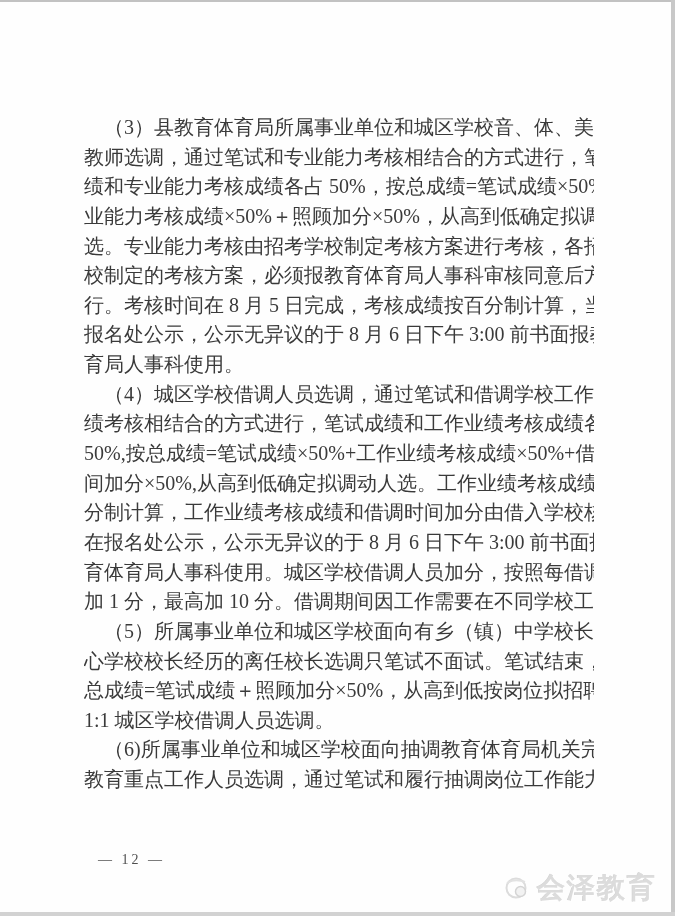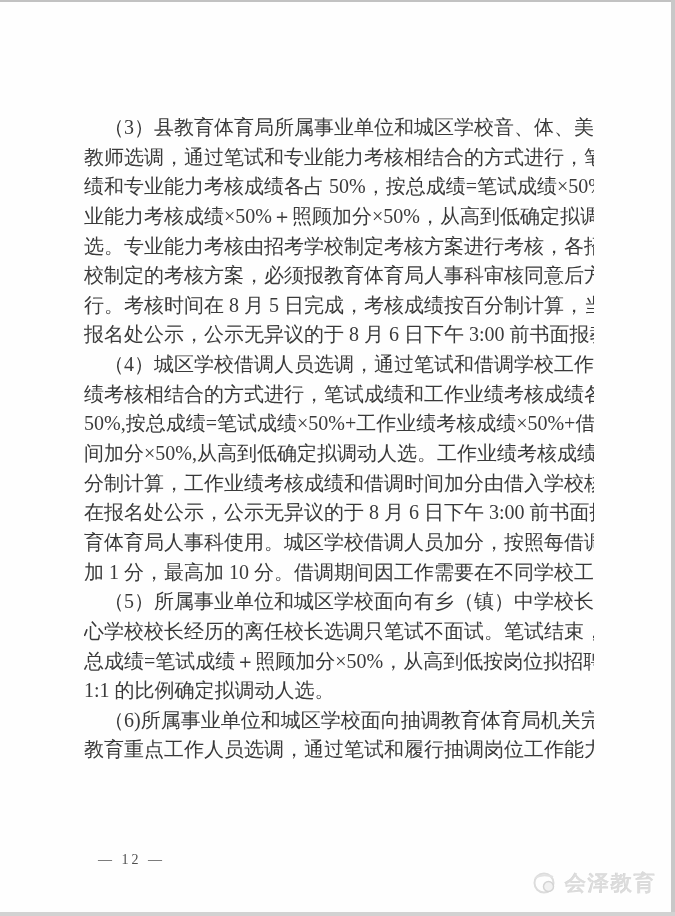--- a/index.html
+++ b/index.html
@@ -64,21 +64,21 @@
   
   .watermark {
     position: absolute;
     right: 18px;
     top: 869px;
     display: flex;
     align-items: center;
     gap: 6px;
   }
   .watermark-text {
-    font-size: 21px;
+    font-size: 28px;
     font-weight: bold;
     color: #dcdcdc;
     text-shadow: 1px 1px 0 #ffffff, -0.5px -0.5px 0 #cfcfcf;
     letter-spacing: 2px;
     white-space: nowrap;
   }
   .wm-logo { display: block; }
 </style>
 </head>
 <body>
@@ -91,32 +91,33 @@
 
   <div class="doc-body">
       <div class="line indent">（3）县教育体育局所属事业单位和城区学校音、体、美专任</div>
       <div class="line">教师选调，通过笔试和专业能力考核相结合的方式进行，笔试成</div>
       <div class="line">绩和专业能力考核成绩各占 50%，按总成绩=笔试成绩×50%+专</div>
       <div class="line">业能力考核成绩×50%＋照顾加分×50%，从高到低确定拟调动人</div>
       <div class="line">选。专业能力考核由招考学校制定考核方案进行考核，各招考学</div>
       <div class="line">校制定的考核方案，必须报教育体育局人事科审核同意后方可执</div>
       <div class="line">行。考核时间在 8 月 5 日完成，考核成绩按百分制计算，当日在</div>
       <div class="line">报名处公示，公示无异议的于 8 月 6 日下午 3:00 前书面报教育体</div>
+      <div class="line end">育局人事科使用。</div>
       <div class="line indent">（4）城区学校借调人员选调，通过笔试和借调学校工作业</div>
       <div class="line">绩考核相结合的方式进行，笔试成绩和工作业绩考核成绩各占</div>
       <div class="line">50%,按总成绩=笔试成绩×50%+工作业绩考核成绩×50%+借调时</div>
       <div class="line">间加分×50%,从高到低确定拟调动人选。工作业绩考核成绩按百</div>
       <div class="line">分制计算，工作业绩考核成绩和借调时间加分由借入学校核算并</div>
       <div class="line">在报名处公示，公示无异议的于 8 月 6 日下午 3:00 前书面报县教</div>
       <div class="line">育体育局人事科使用。城区学校借调人员加分，按照每借调一年</div>
       <div class="line">加 1 分，最高加 10 分。借调期间因工作需要在不同学校工作过</div>
       <div class="line indent">（5）所属事业单位和城区学校面向有乡（镇）中学校长、中</div>
       <div class="line">心学校校长经历的离任校长选调只笔试不面试。笔试结束，按照</div>
       <div class="line">总成绩=笔试成绩＋照顾加分×50%，从高到低按岗位拟招聘人数</div>
-      <div class="line end">1:1 的比例确定拟调动人选。</div>
+      <div class="line end">1:1 城区学校借调人员选调。</div>
       <div class="line indent">（6)所属事业单位和城区学校面向抽调教育体育局机关完成</div>
       <div class="line">教育重点工作人员选调，通过笔试和履行抽调岗位工作能力考核</div>
     </div>
 
   <div class="footer">— 12 —</div>
 
   <div class="watermark">
     <span>
       <svg class="wm-logo" width="28" height="28" viewBox="0 0 28 28">
         <circle cx="13" cy="14" r="9.5" fill="none" stroke="#dcdcdc" stroke-width="2"></circle>

